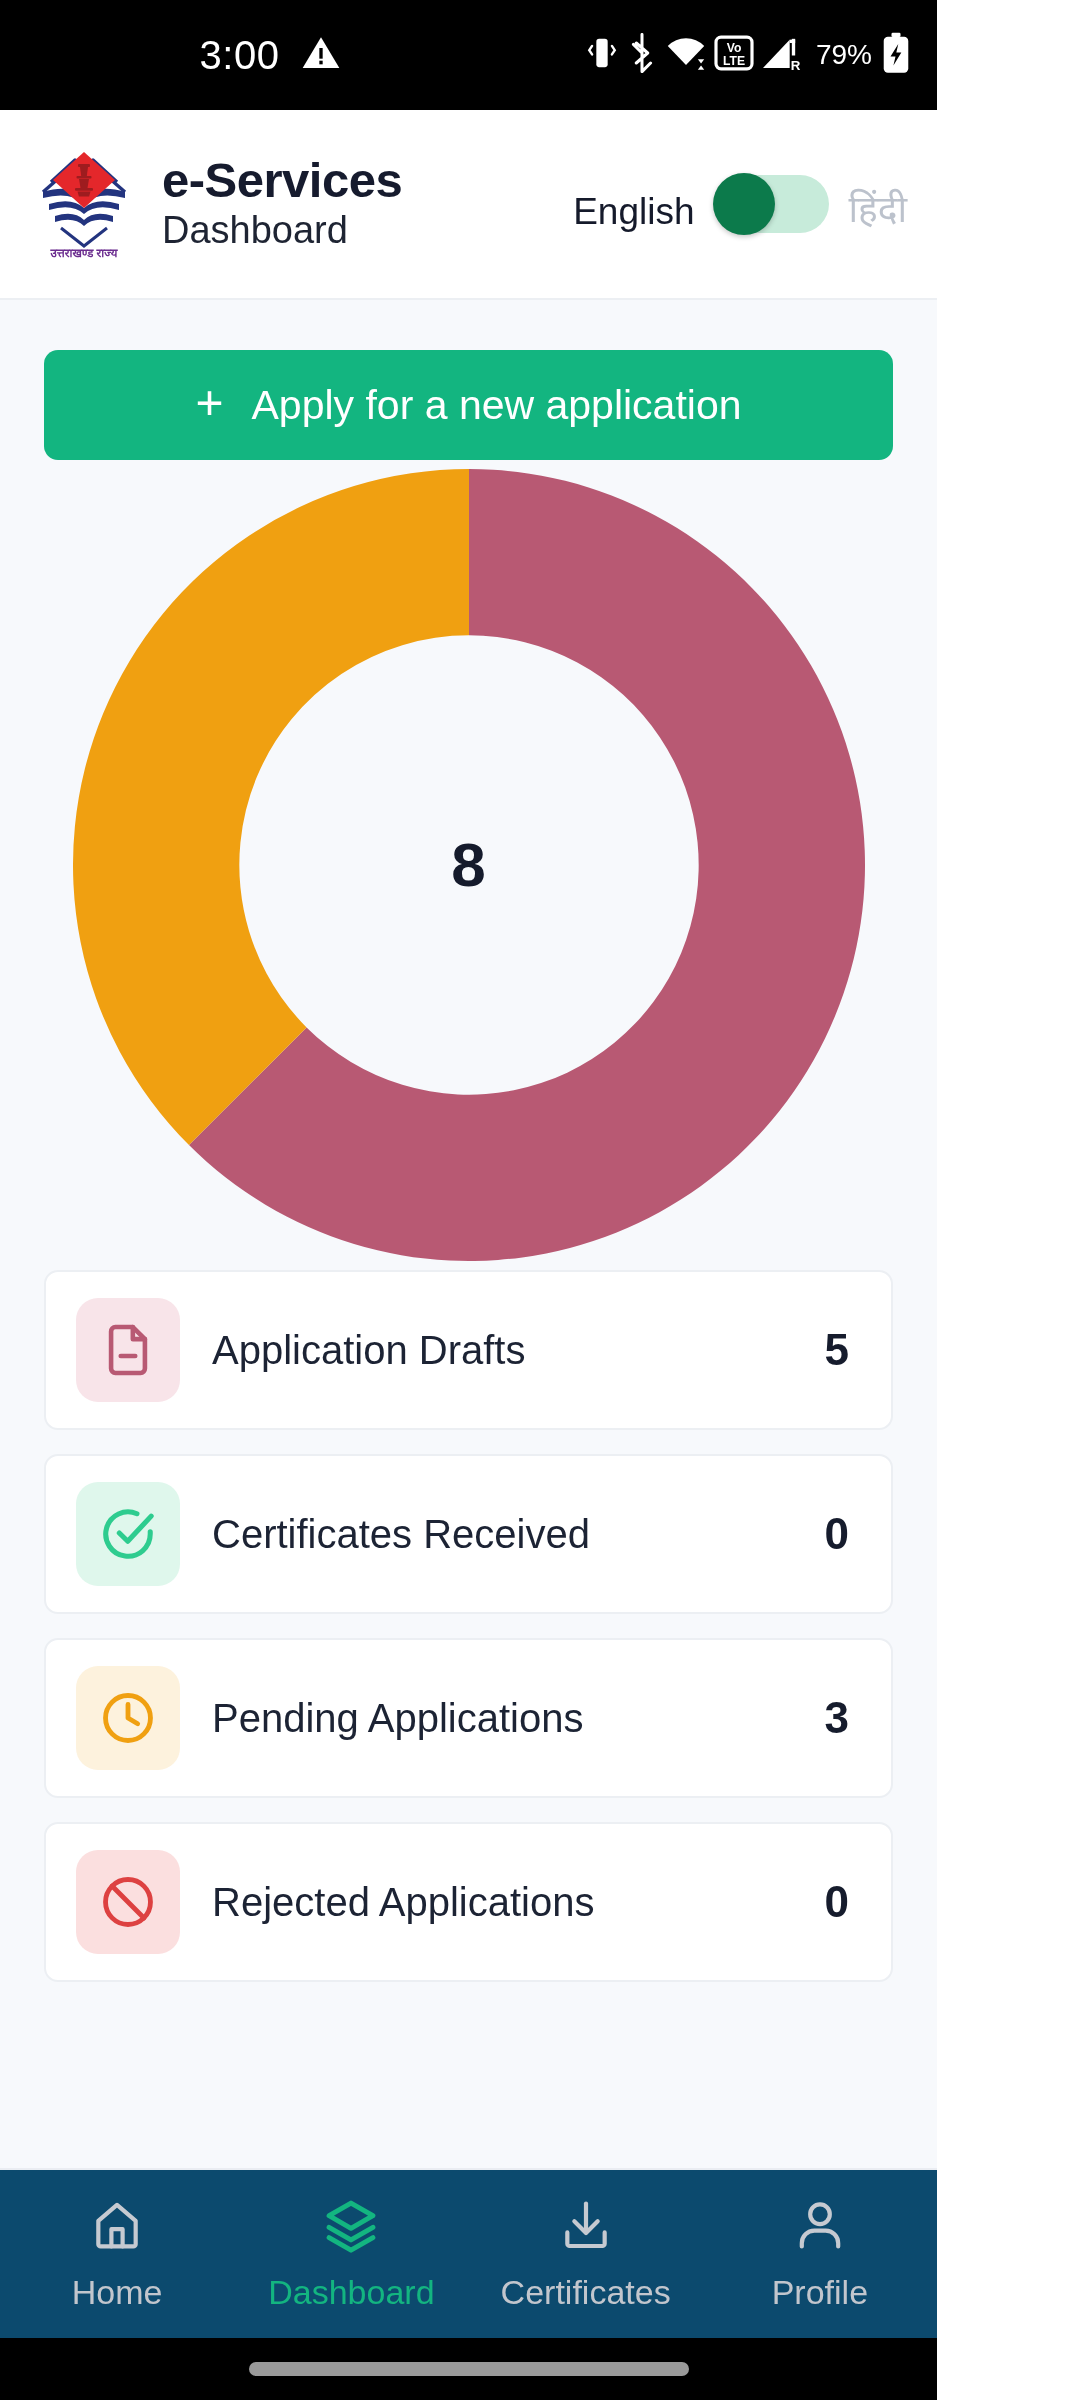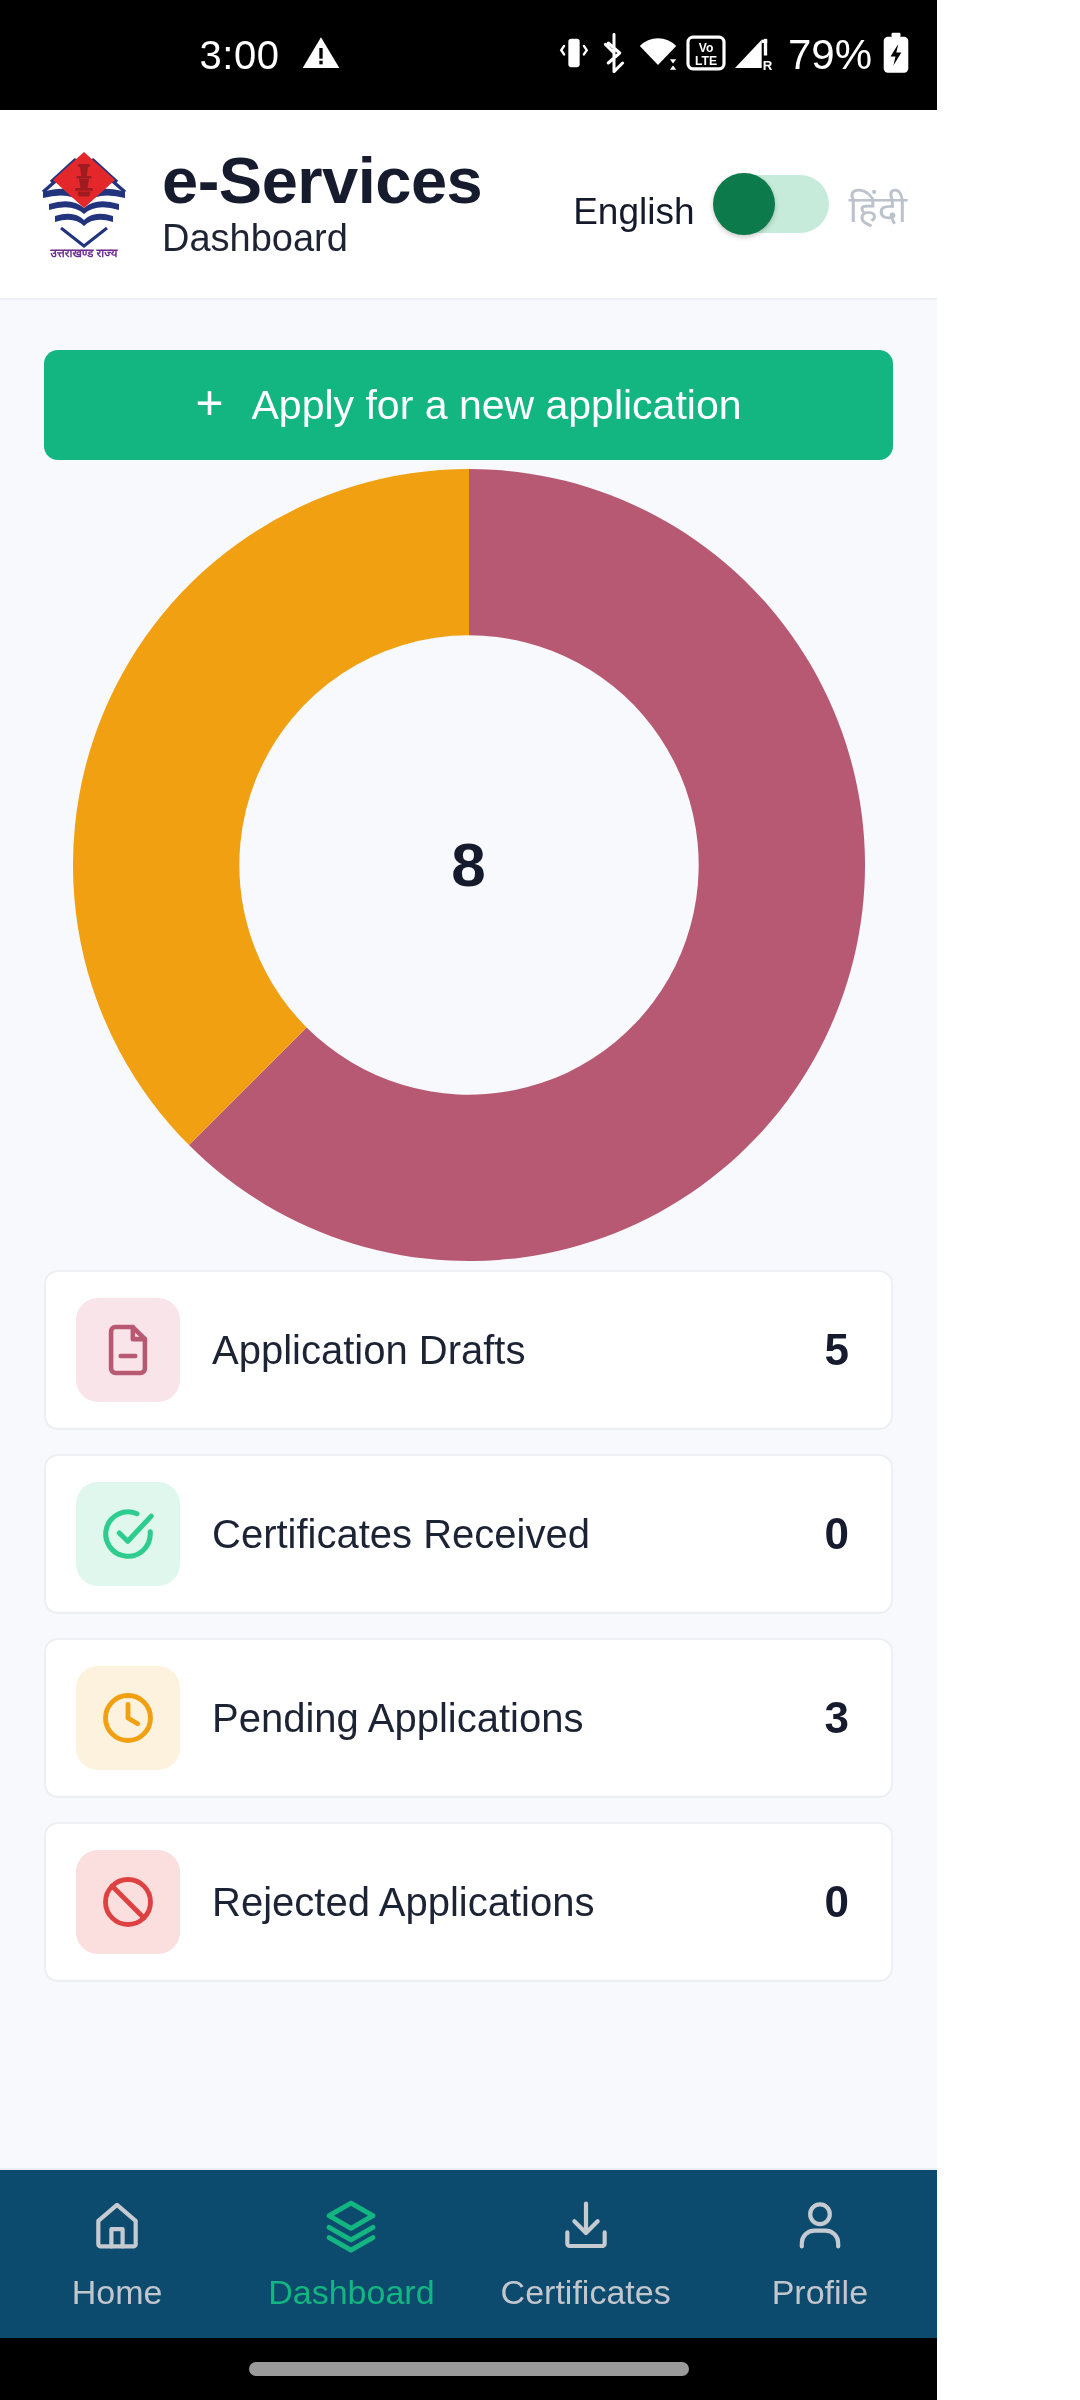--- a/index.html
+++ b/index.html
@@ -48,21 +48,21 @@
   }
   .status-right {
     position: absolute;
     right: 26px;
     display: flex;
     align-items: center;
     gap: 7px;
   }
   .si { display: block; }
   .battery-pct {
-    font-size: 42px;
+    font-size: 28px;
     font-weight: 500;
     color: #ffffff;
     margin-left: 4px;
     margin-right: 2px;
   }
 
   
   .app-header {
     background: #ffffff;
     height: 190px;
@@ -82,21 +82,21 @@
   .logo-wrap {
     width: 112px;
     height: 112px;
     flex-shrink: 0;
     display: flex;
     align-items: center;
     justify-content: center;
   }
   .brand-text { display: flex; flex-direction: column; gap: 2px; }
   .app-title {
-    font-size: 65px;
+    font-size: 49px;
     font-weight: bold;
     color: #161B2E;
     letter-spacing: -0.5px;
     line-height: 1.05;
   }
   .app-subtitle {
     font-size: 38px;
     color: #1E2433;
     font-weight: 400;
     line-height: 1.15;

